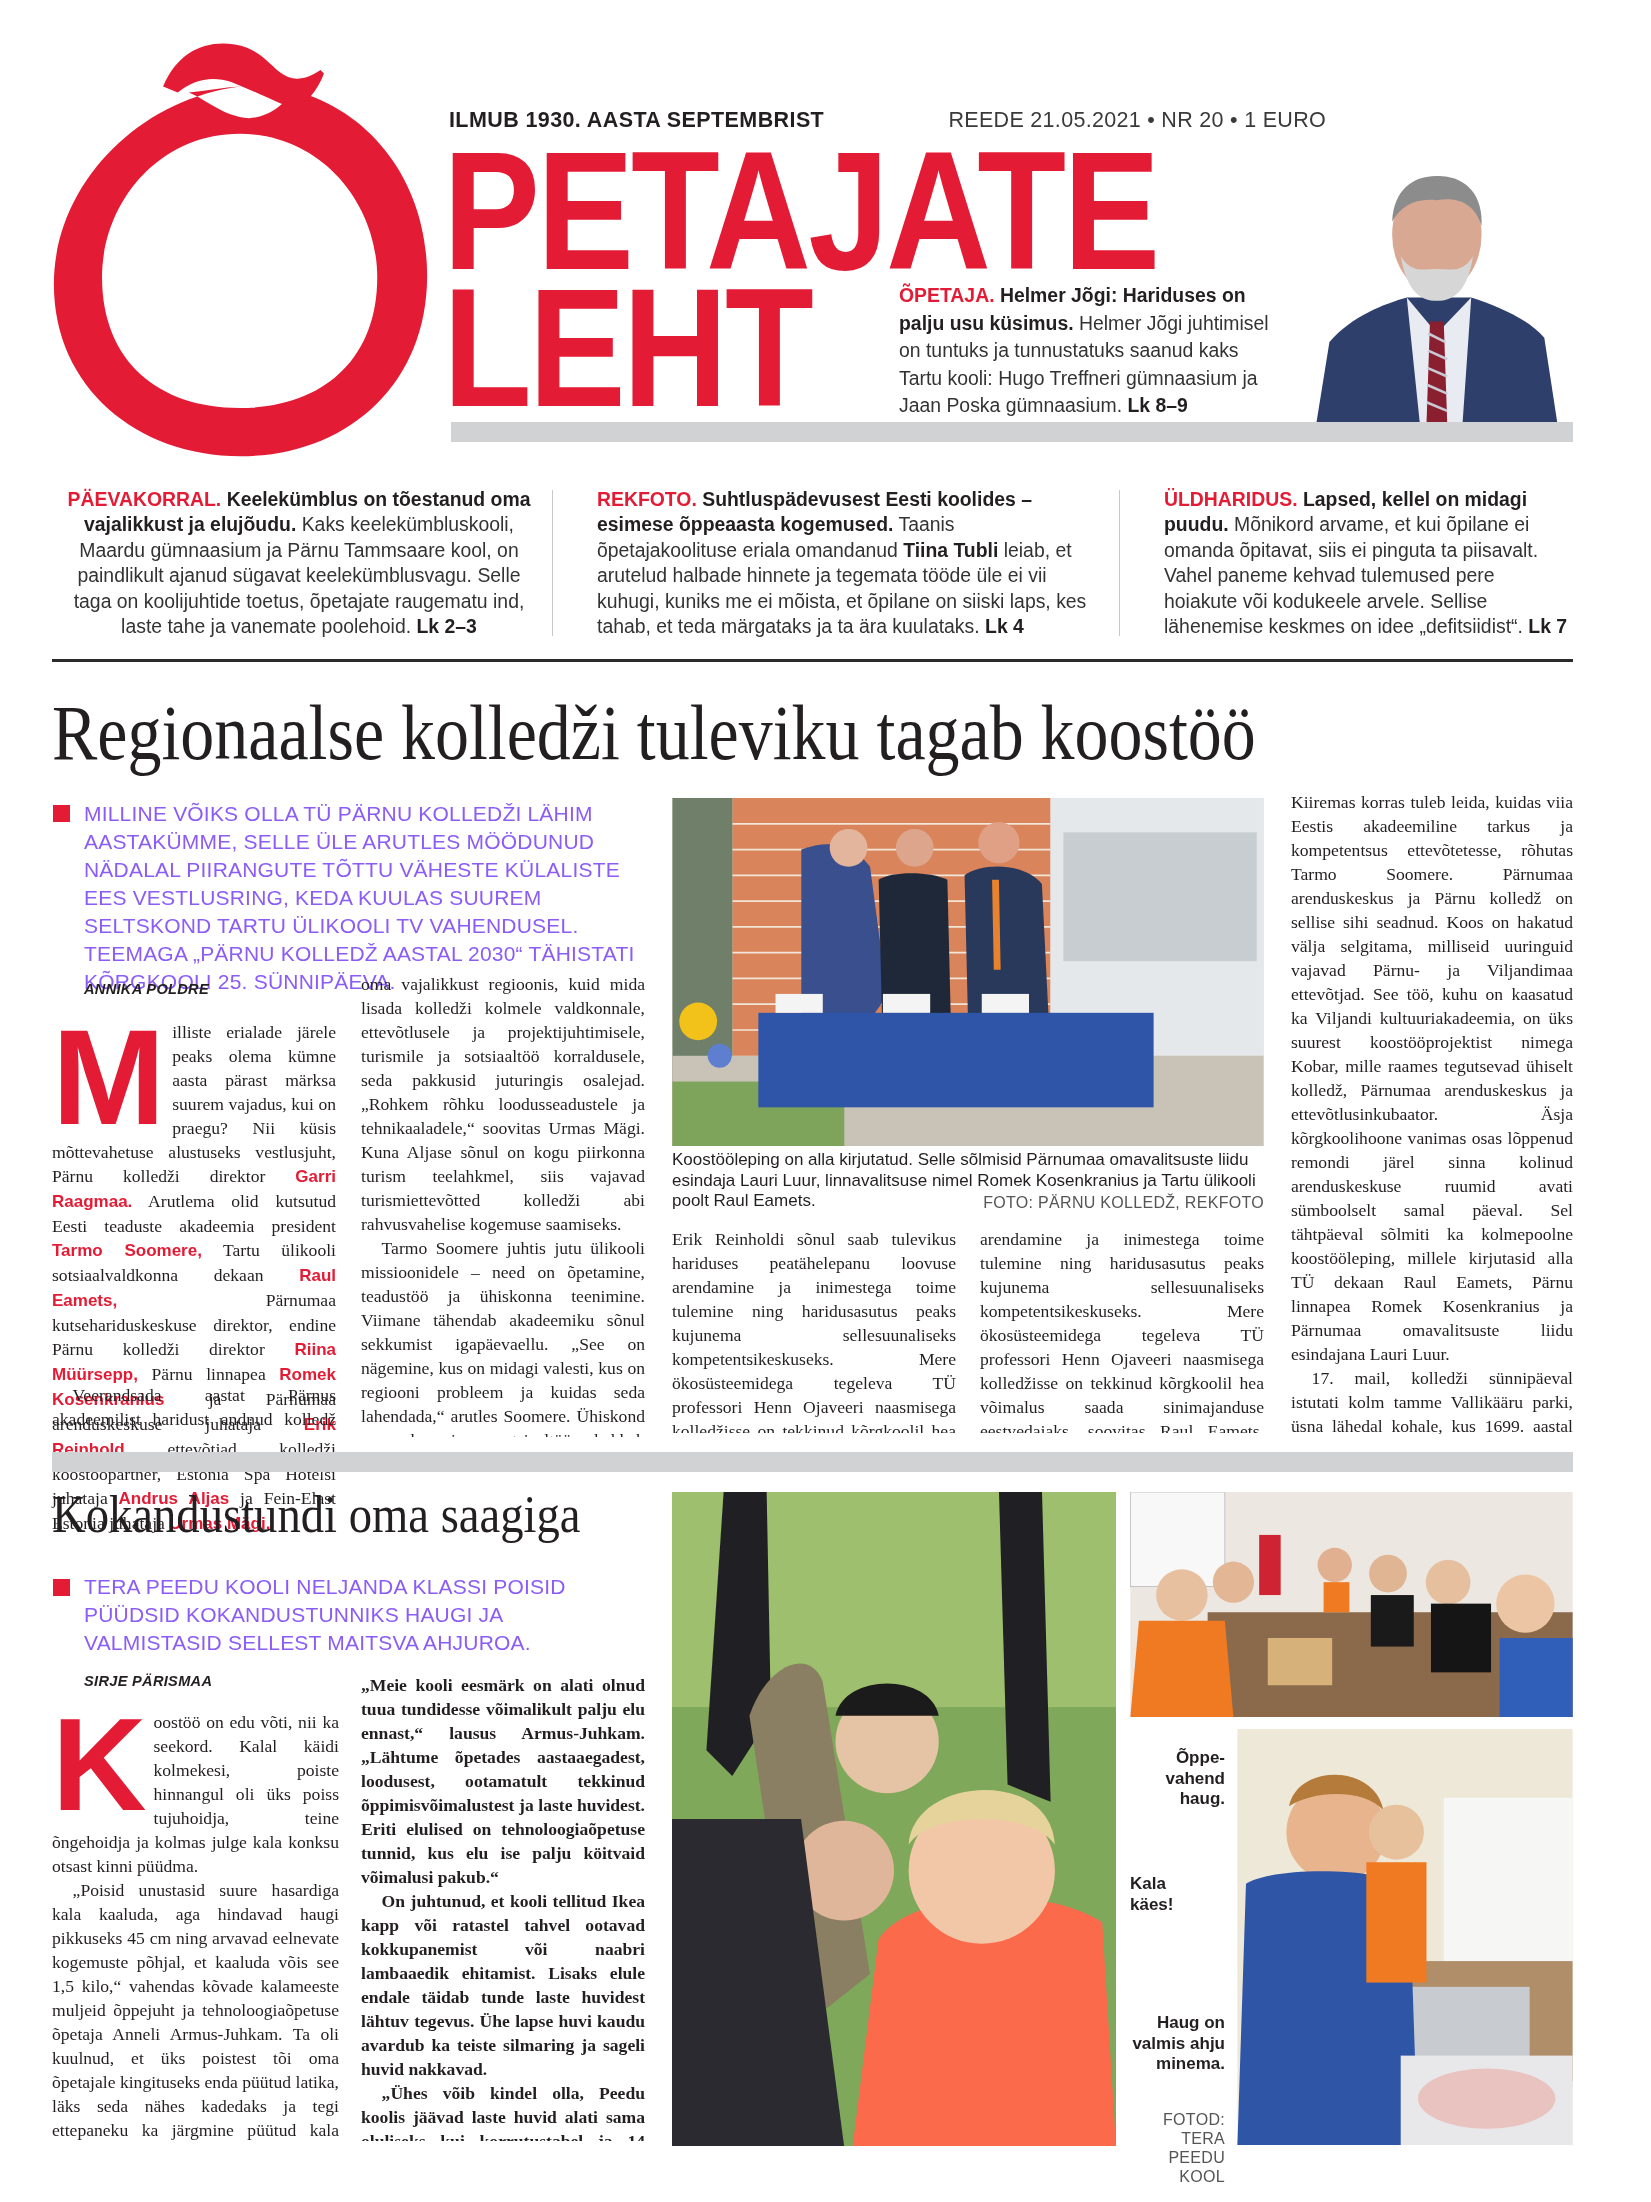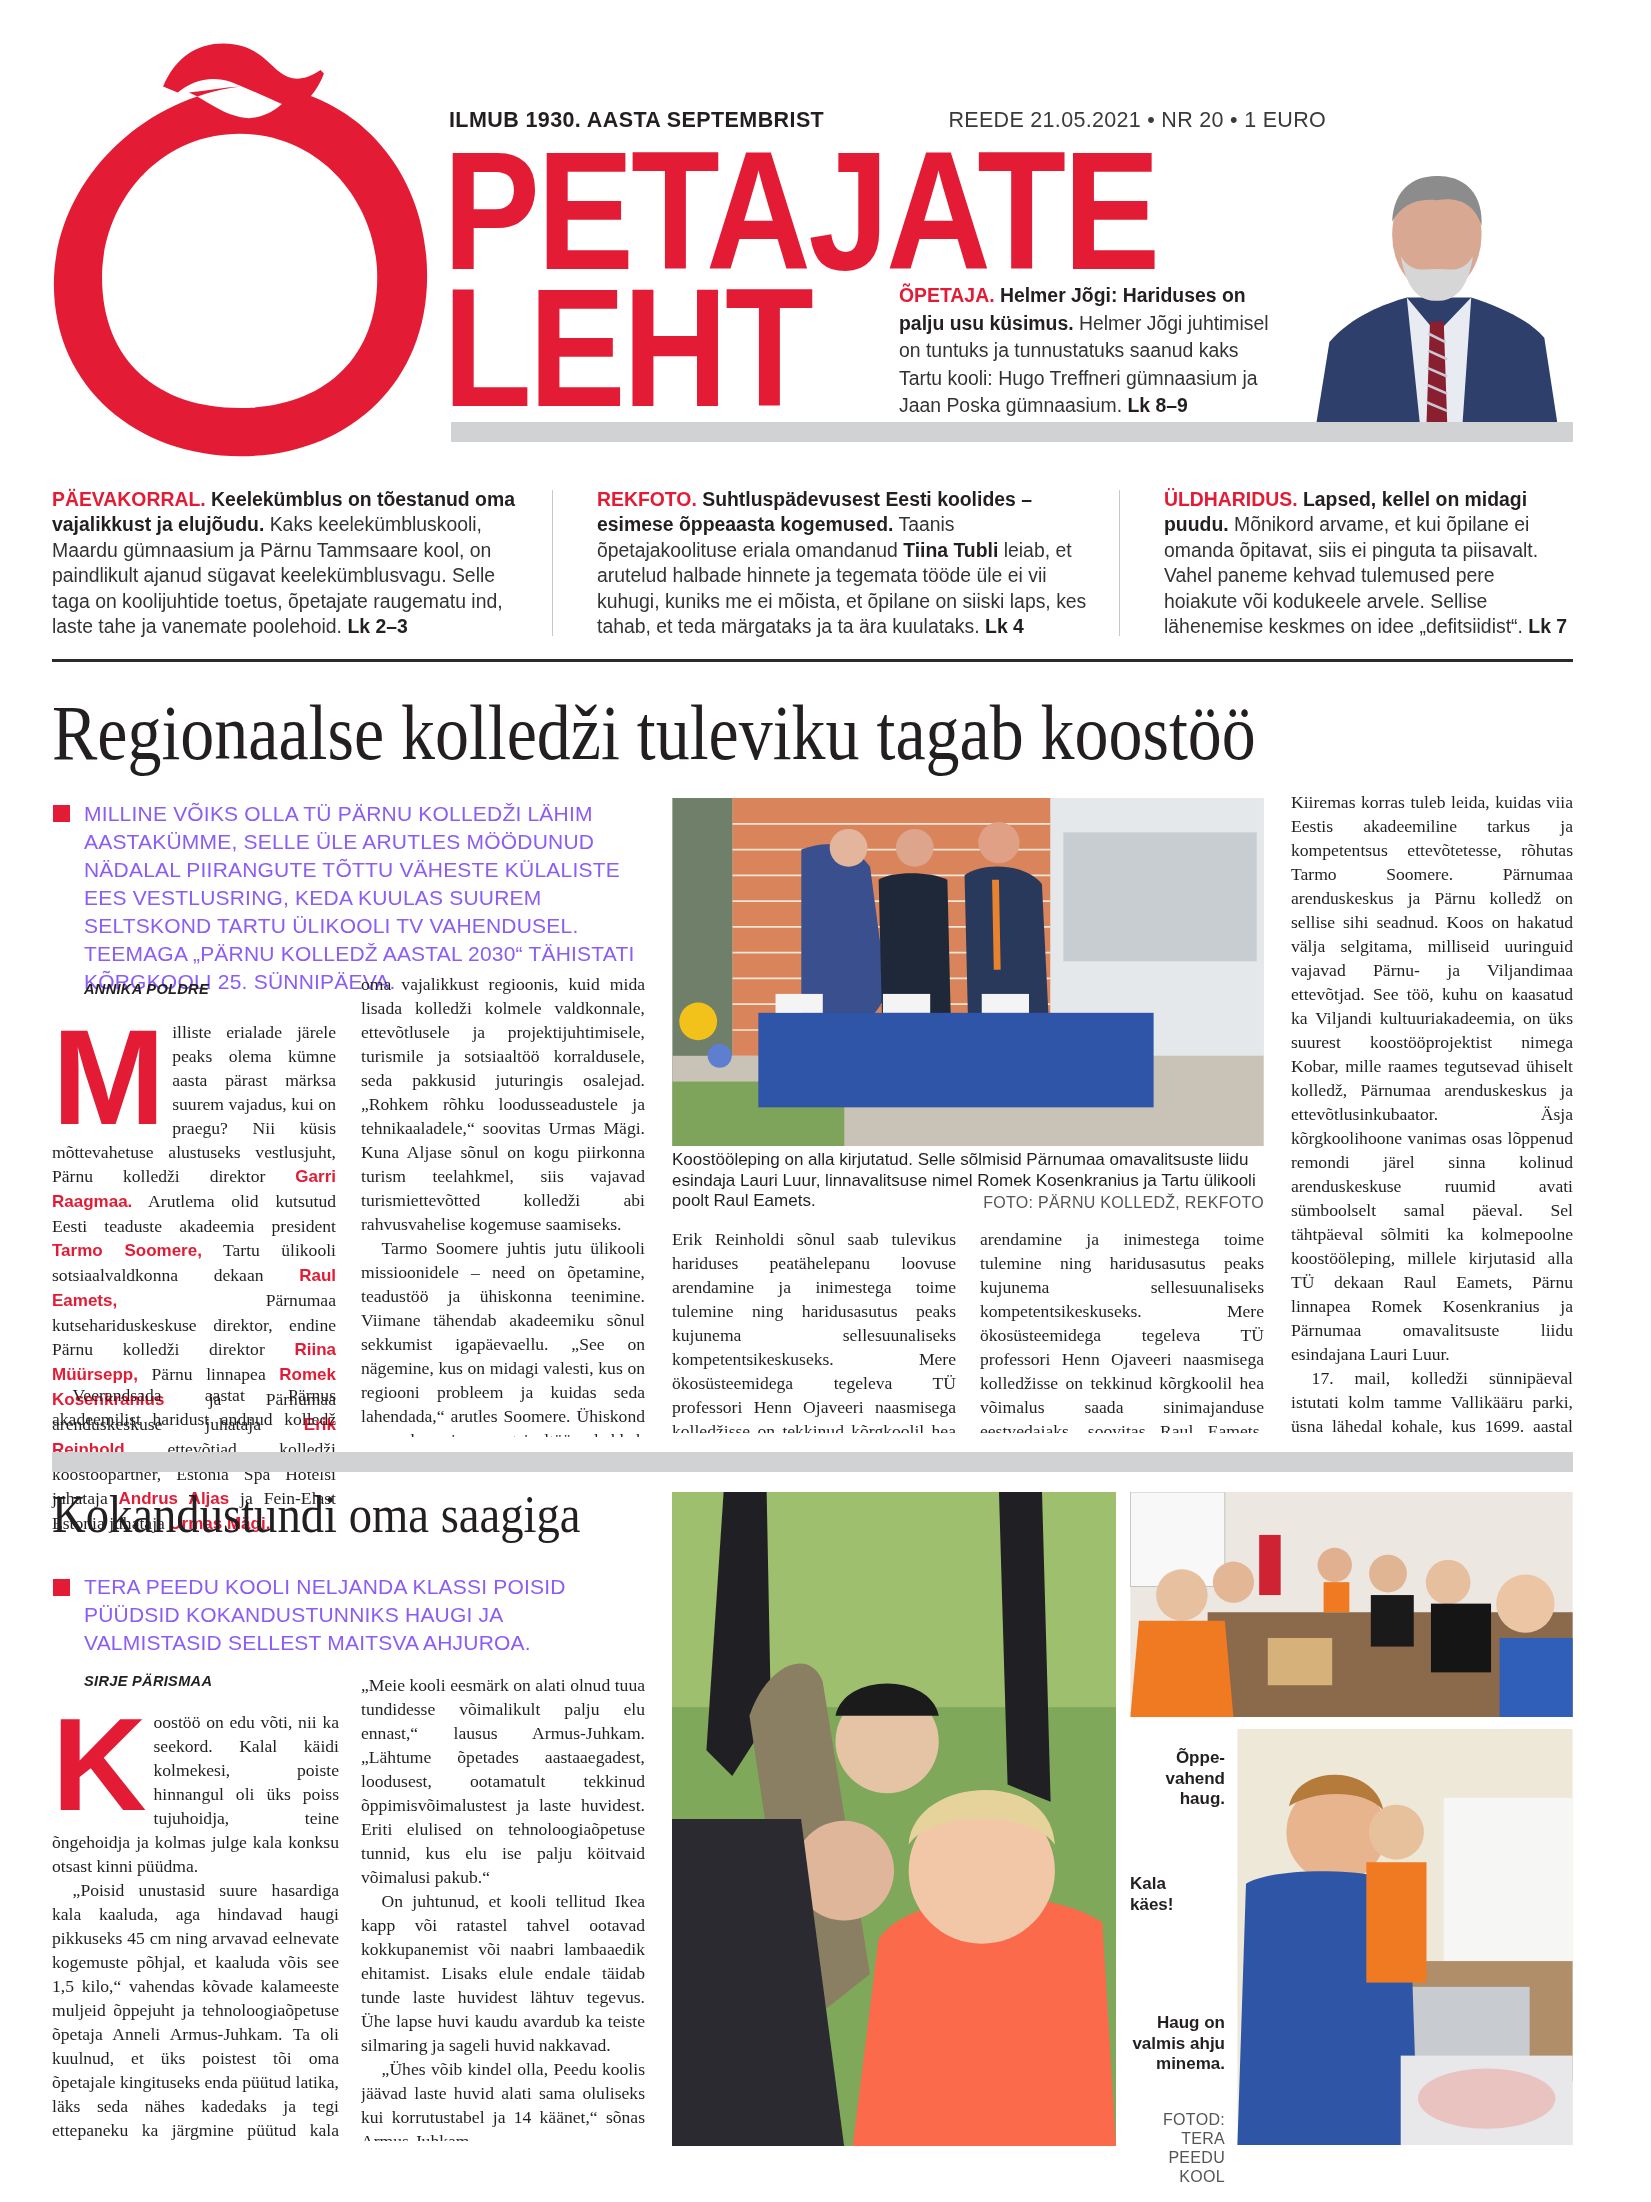--- a/index.html
+++ b/index.html
@@ -77,21 +77,21 @@
     <path d="M152 196 L168 196 L172 313 L148 313 Z" fill="#8a1f2f"></path>
     <path d="M150 210 L170 220 M150 230 L172 240 M149 250 L172 260 M149 270 L172 280 M148 290 L172 300" stroke="#c9c9d6" stroke-width="3"></path>
     <ellipse cx="160" cy="95" rx="52" ry="68" fill="#d9a893"></ellipse>
     <path d="M108 80 C110 40 135 25 165 27 C195 28 214 50 212 85 C205 60 185 50 160 55 C135 52 118 62 108 80 Z" fill="#8c8c8c"></path>
     <path d="M118 120 C125 160 140 172 160 172 C180 172 196 160 202 120 C190 140 175 135 160 135 C145 135 130 140 118 120 Z" fill="#d6d6d6"></path>
   </svg>
 </div>
 
 <div class="abs grey-bar-top"></div>
 
-<div class="abs sans teaser" style="left:52px;">
+<div class="abs sans teaser" style="left:60px;text-align:center;">
   <span class="kicker">PÄEVAKORRAL.</span>
   <b>Keelekümblus on tõestanud oma vajalikkust ja elujõudu.</b>
   <span>Kaks keelekümbluskooli, Maardu gümnaasium ja Pärnu Tammsaare kool, on paindlikult ajanud sügavat keelekümblusvagu. Selle taga on koolijuhtide toetus, õpetajate raugematu ind, laste tahe ja vanemate poolehoid.</span>
   <b>Lk 2–3</b>
 </div>
 <div class="abs vsep" style="left:552px;"></div>
 <div class="abs sans teaser" style="left:597px; width:490px;">
   <span class="kicker">REKFOTO.</span>
   <b>Suhtluspädevusest Eesti koolides – esimese õppeaasta kogemused.</b>
   <span>Taanis õpetajakoolituse eriala omandanud</span>
@@ -187,21 +187,21 @@
 <div class="abs lead-sq" style="left:53px; top:1579px;"></div>
 <div class="abs lead" style="left:84px; top:1573px; width:533px;">Tera Peedu kooli neljanda klassi poisid püüdsid kokandustunniks haugi ja valmistasid sellest maitsva ahjuroa.</div>
 
 <div class="abs byline" style="left:84px; top:1673px;">SIRJE PÄRISMAA</div>
 
 <div class="abs body-col" style="left:52px; top:1710px; width:287px; height:430px; overflow:hidden;">
   <p class="noind"><span class="dropcap" style="font-size:131px;">K</span><span>oostöö on edu võti, nii ka seekord. Kalal käidi kolmekesi, poiste hinnangul oli üks poiss tujuhoidja, teine õngehoidja ja kolmas julge kala konksu otsast kinni püüdma.</span></p>
   <p>„Poisid unustasid suure hasardiga kala kaaluda, aga hindavad haugi pikkuseks 45 cm ning arvavad eelnevate kogemuste põhjal, et kaaluda võis see 1,5 kilo,“ vahendas kõvade kalameeste muljeid õppejuht ja tehnoloogiaõpetuse õpetaja Anneli Armus-Juhkam. Ta oli kuulnud, et üks poistest tõi oma õpetajale kingituseks enda püütud latika, läks seda nähes kadedaks ja tegi ettepaneku ka järgmine püütud kala kooli tuua ja maitsvaks ahjuroaks küpsetada.</p>
 
 </div>
-<div class="abs body-col" style="left:361px; top:1673px; width:284px; height:468px; overflow:hidden;">
+<div class="abs body-col" style="left:361px; top:1673px; width:284px; height:468px; overflow:hidden;font-weight:bold;">
   <p class="noind" style="margin-top:0">„Meie kooli eesmärk on alati olnud tuua tundidesse võimalikult palju elu ennast,“ lausus Armus-Juhkam. „Lähtume õpetades aastaaegadest, loodusest, ootamatult tekkinud õppimisvõimalustest ja laste huvidest. Eriti elulised on tehnoloogiaõpetuse tunnid, kus elu ise palju köitvaid võimalusi pakub.“</p>
   <p>On juhtunud, et kooli tellitud Ikea kapp või ratastel tahvel ootavad kokkupanemist või naabri lambaaedik ehitamist. Lisaks elule endale täidab tunde laste huvidest lähtuv tegevus. Ühe lapse huvi kaudu avardub ka teiste silmaring ja sageli huvid nakkavad.</p>
   <p>„Ühes võib kindel olla, Peedu koolis jäävad laste huvid alati sama oluliseks kui korrutustabel ja 14 käänet,“ sõnas Armus-Juhkam.</p>
 </div>
 
 <div class="abs photo" style="left:672px; top:1492px; width:444px; height:654px;">
   <svg width="444" height="654" viewBox="0 0 516 760">
     <rect width="516" height="760" fill="#7fa85a"></rect>
     <rect width="516" height="250" fill="#9dbf6e"></rect>
     <path d="M60 0 L110 0 L115 260 L70 330 L40 300 Z" fill="#1f1f24"></path>

